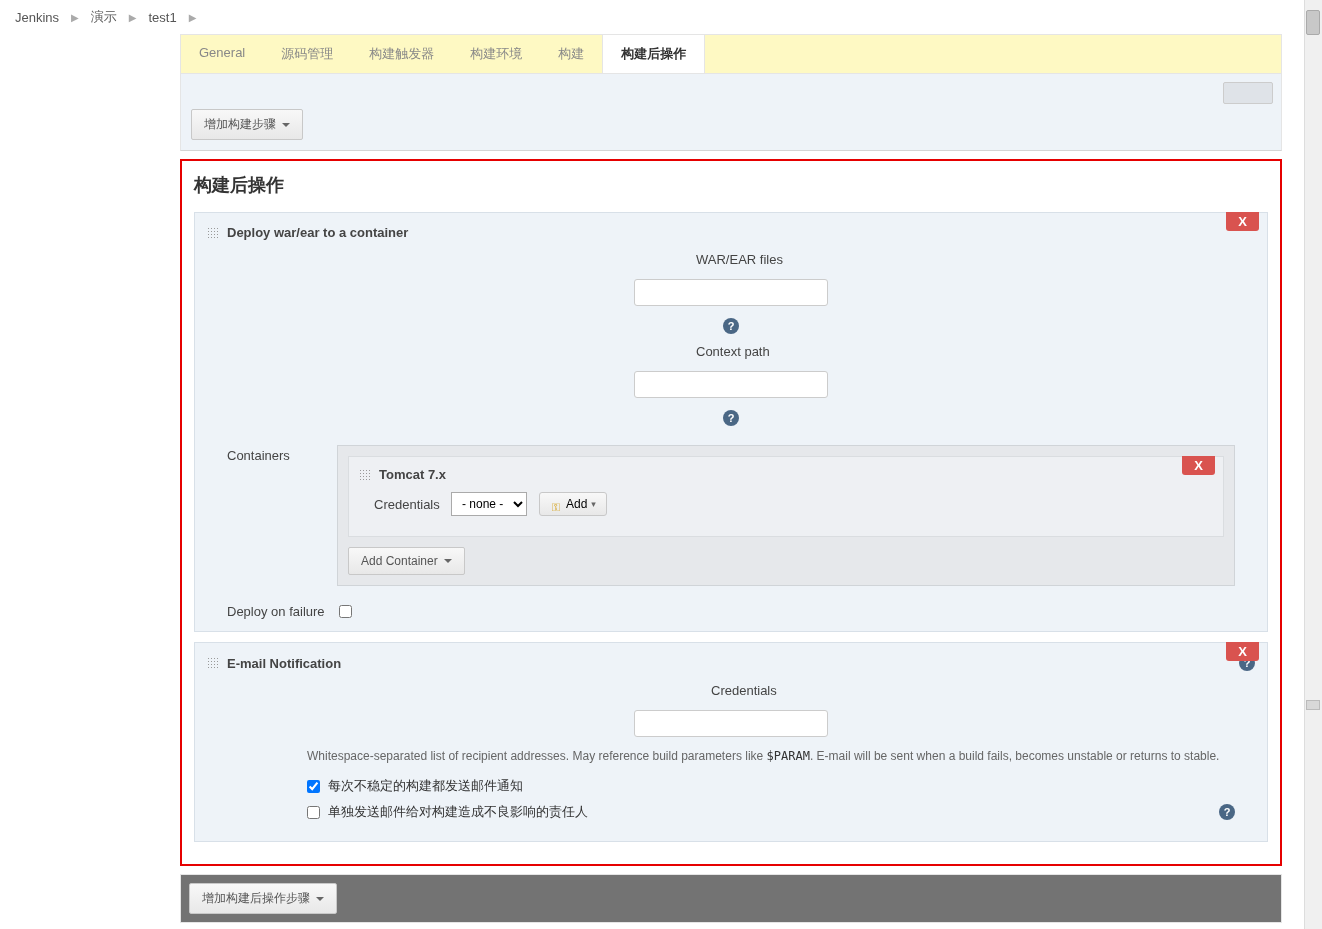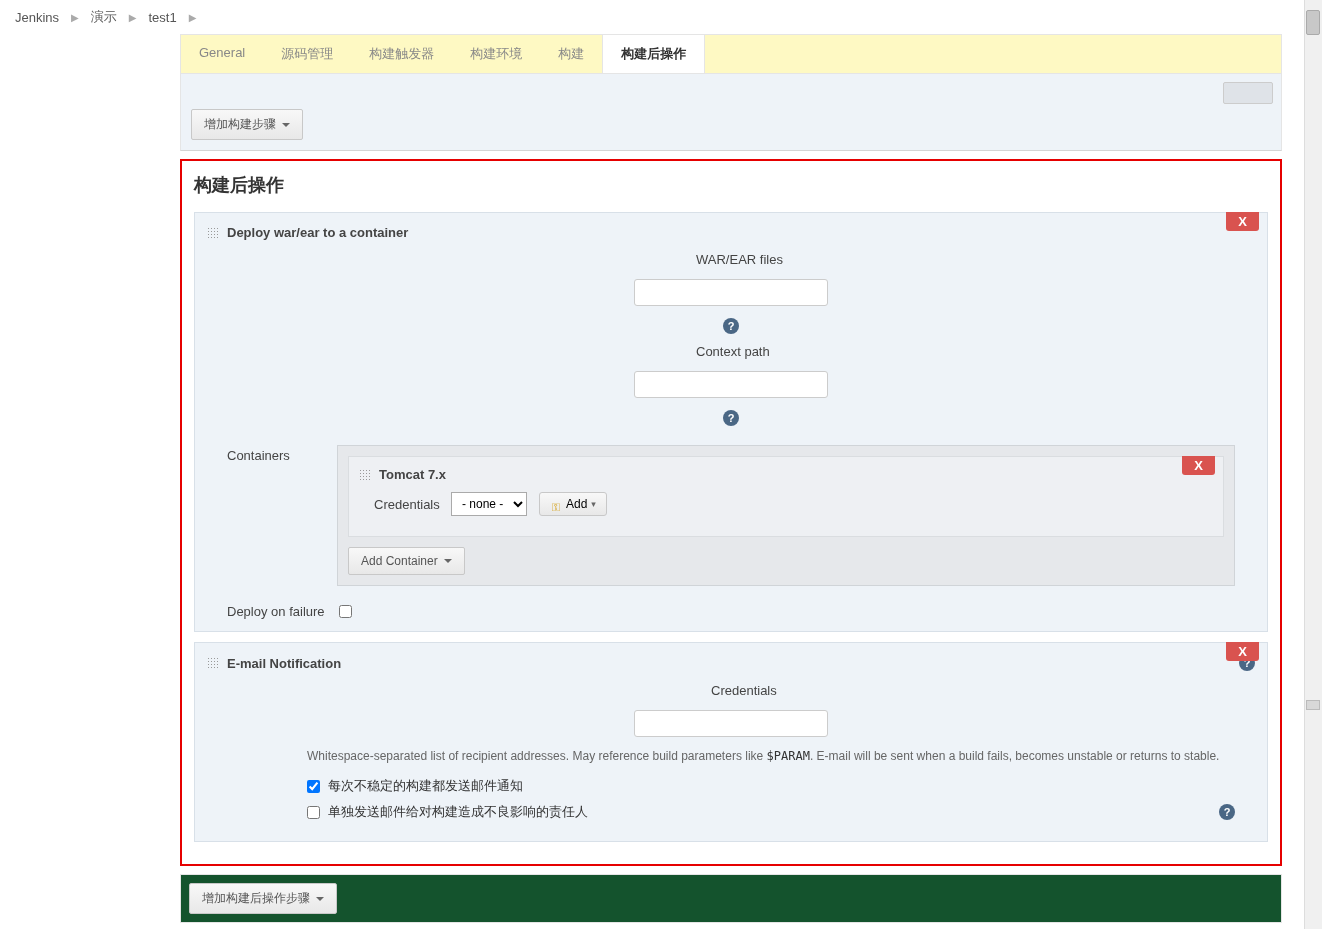--- a/index.html
+++ b/index.html
@@ -449,21 +449,21 @@
           </div>
           <div class="checkbox-option">
             <input type="checkbox" style="">
             <label>单独发送邮件给对构建造成不良影响的责任人</label>
             <span class="help-icon">?</span>
           </div>
         </div>
       </div>
     </div>
 
-    <div style="margin-top:8px; background:#14532d; border:1px solid #e5e5e5; padding:8px;">
+    <div style="margin-top:8px; background:#737373; border:1px solid #e5e5e5; padding:8px;">
       <button class="dropdown-btn">
         <span>增加构建后操作步骤</span>
         <span class="caret"></span>
       </button>
     </div>
 
     <div class="bottom-bar">
       <button class="btn-primary">保存</button>
       <button class="btn-secondary">应用</button>
     </div>

